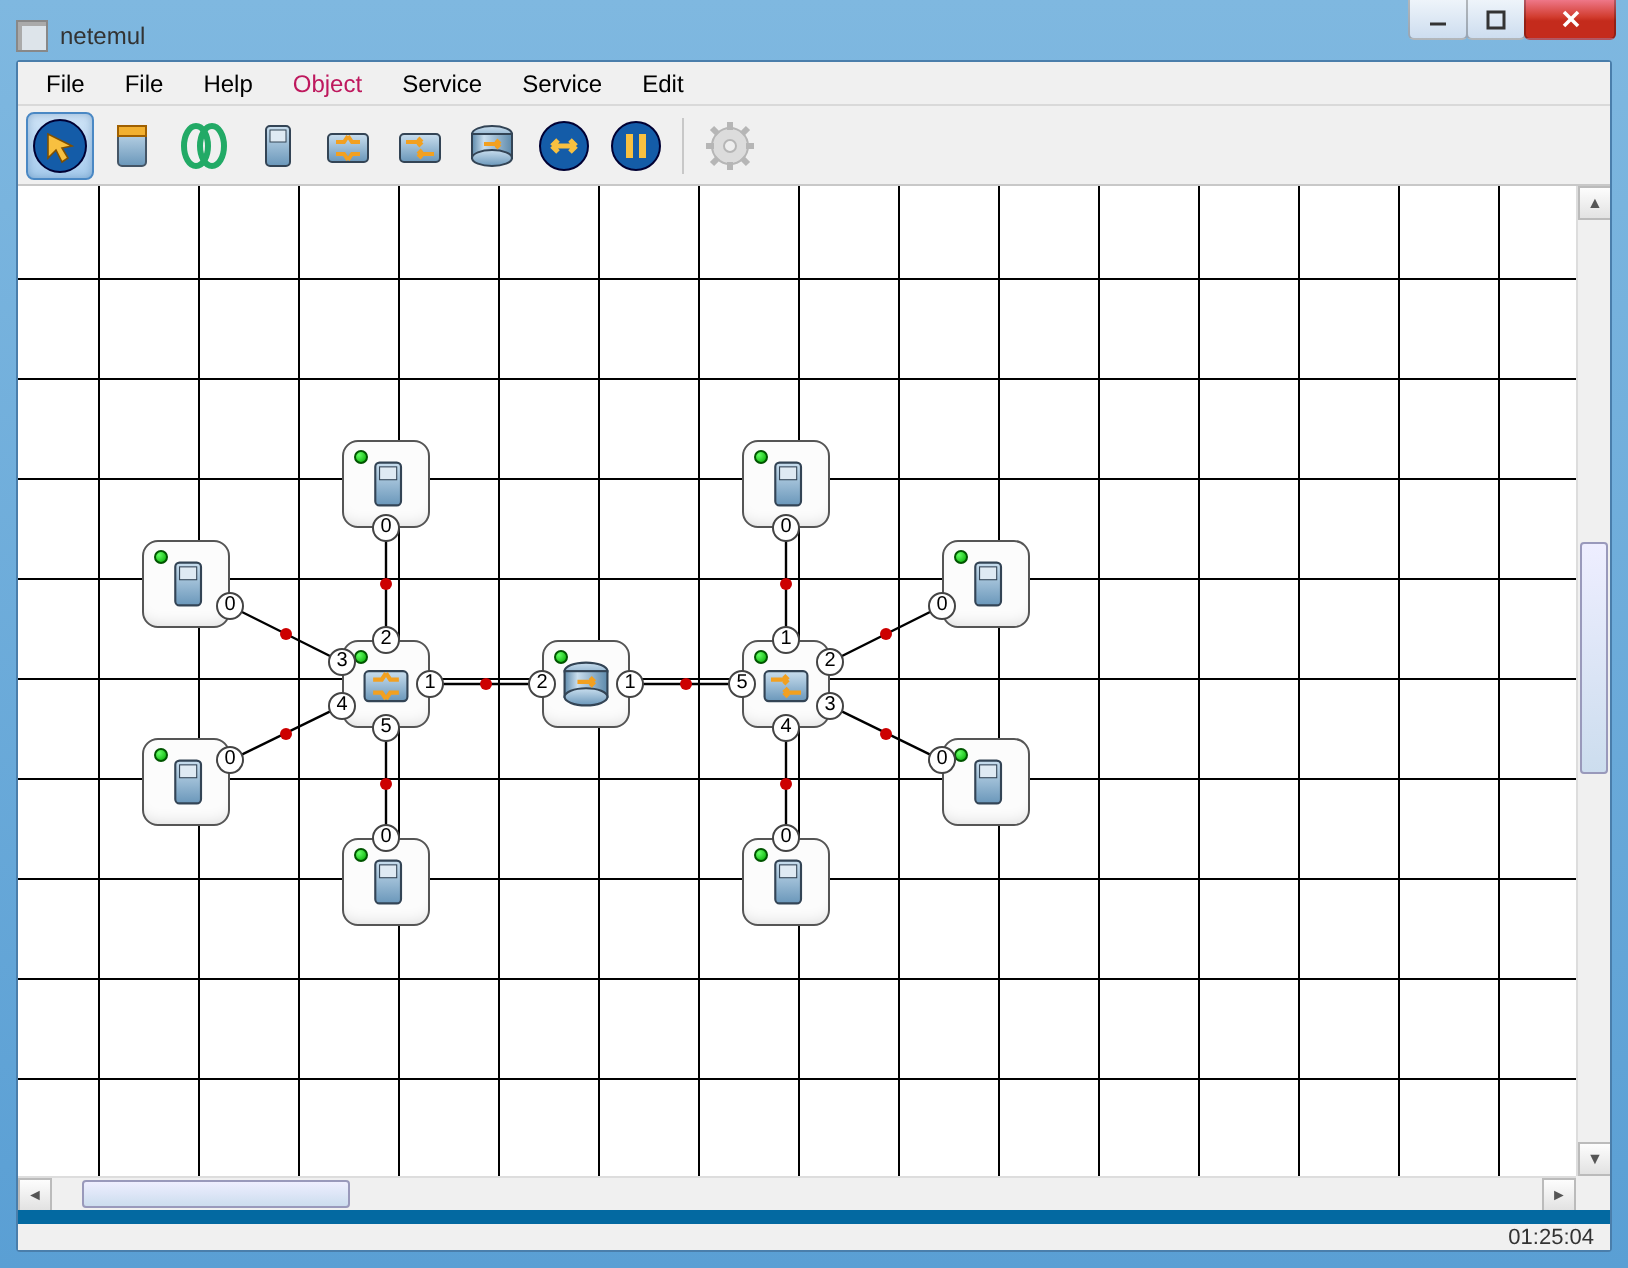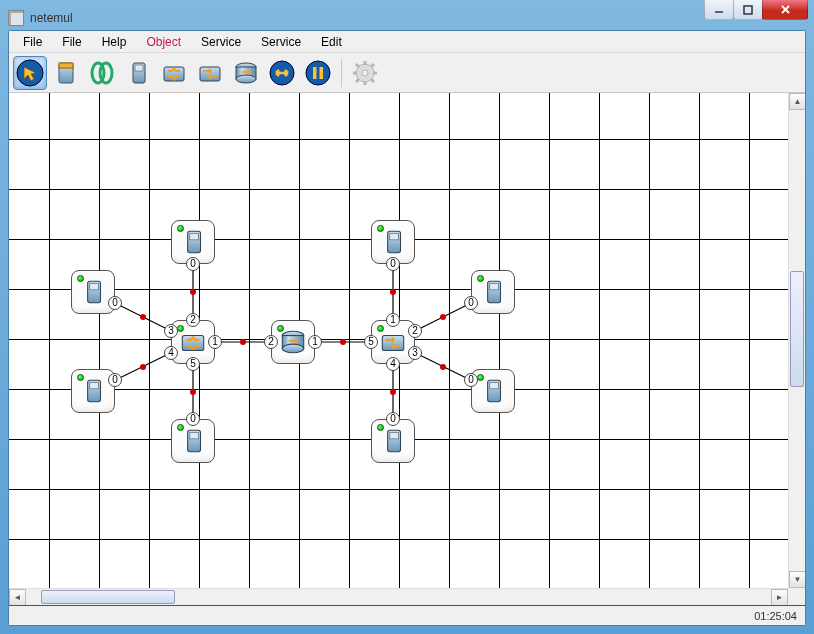--- a/index.html
+++ b/index.html
@@ -197,21 +197,21 @@
   .sthumb {
     position: absolute; background: linear-gradient(to bottom,#eef,#cde);
     border: 1px solid #99b; border-radius: 2px;
   }
   .vscroll .sthumb { left:1px; right:1px; top: 35%; height: 25%; }
   .hscroll .sthumb { top:1px; bottom:1px; left: 2%; width: 18%; }
   
   
   .statusbar {
     height: 20px;
-    border-top: 1px solid #0369a1;
+    border-top: 7px solid #0369a1;
     display: flex;
     align-items: center;
     justify-content: flex-end;
     padding: 0 8px;
     font-size: 11px;
     background: #f0f0f0;
     color: #333;
   }
 </style>
 </head>

